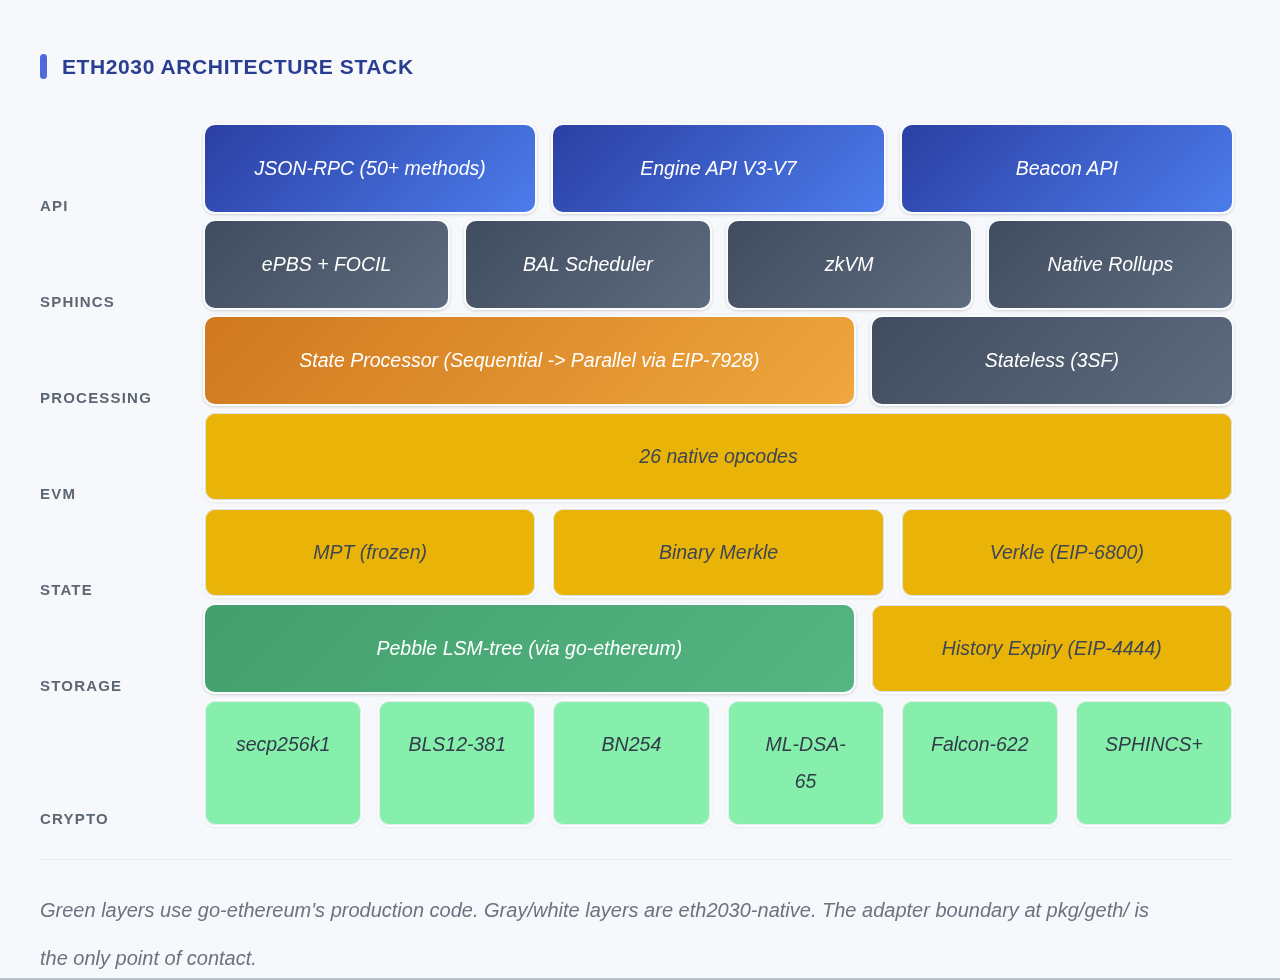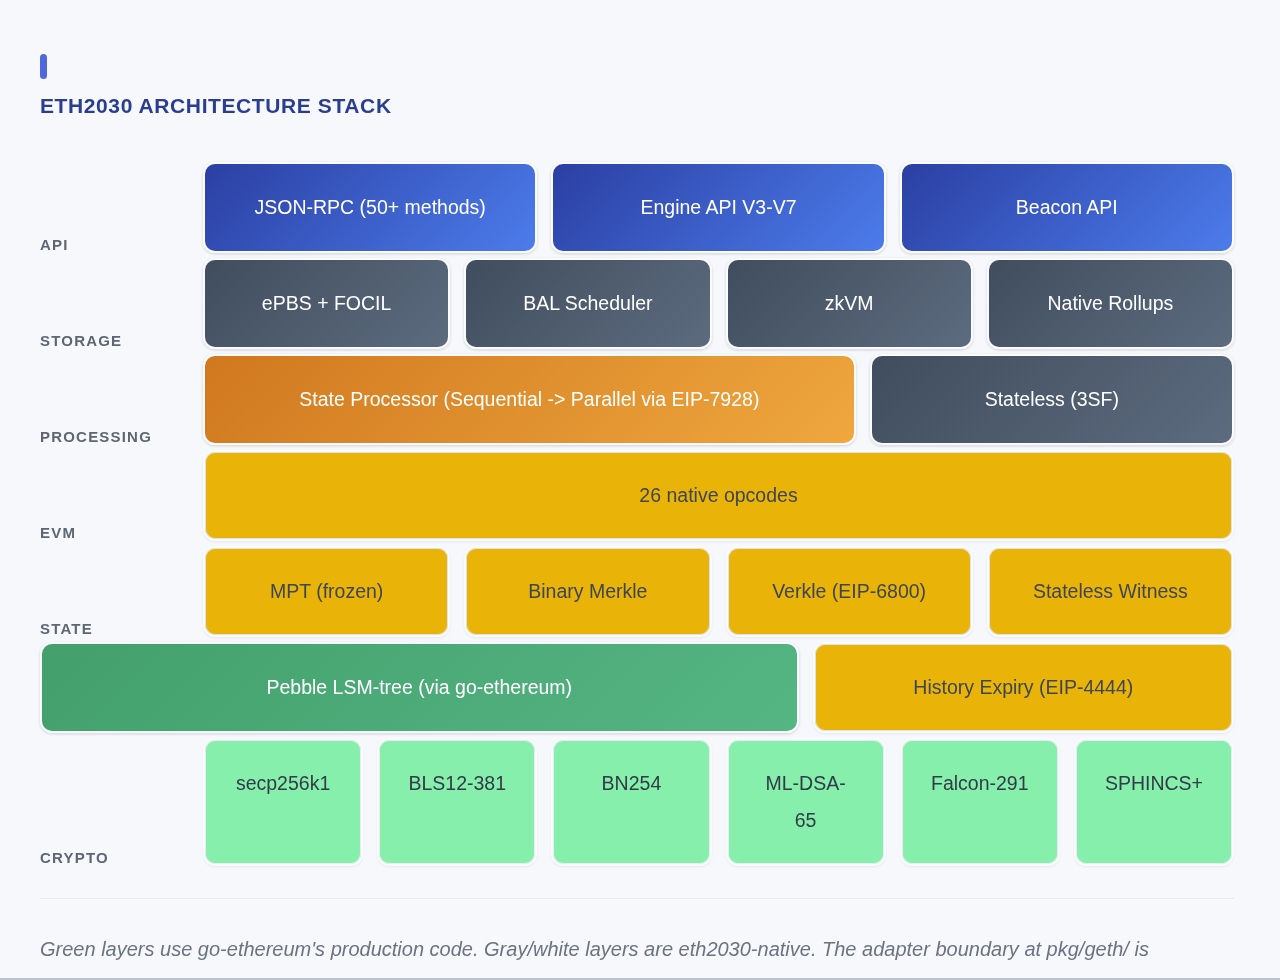--- a/index.html
+++ b/index.html
@@ -10,34 +10,34 @@
     overflow:hidden;
     position:relative;
   }
   .page{
     box-sizing:border-box;
     width:1280px;height:980px;
     padding:54px 46px 0 40px;
     position:relative;
   }
   
-  .title-row{display:flex;gap:15px;margin-bottom:44px;flex-direction:column;}
+  .title-row{display:flex;align-items:center;gap:15px;margin-bottom:44px;}
   .accent-bar{width:7px;height:25px;border-radius:4px;background:#5068d8;flex:none;}
   .page-title{
     font-size:21px;font-weight:700;color:#293e90;letter-spacing:.6px;
   }
   
   .row{display:flex;margin-bottom:5px;}
   .row-label{
     flex:0 0 163px;display:flex;align-items:flex-end;
   }
   .row-label span{
     font-size:15px;font-weight:700;color:#5d6773;letter-spacing:1.2px;
   }
-  .blocks{flex:1 1 auto;display:flex;gap:14px;min-width:0;}
+  .blocks{flex:1 1 auto;display:flex;gap:14px;min-width:0;font-style:italic;}
   .blk{
     box-sizing:border-box;
     flex:1 1 0;
     border-radius:12px;
     padding:25px 12px;
     text-align:center;
     font-size:19.5px;
     line-height:37px;
     border:2px solid #fafbfd;
     min-width:0;
@@ -104,21 +104,21 @@
         </div>
       <div class="blocks">
         <div class="blk b-blue"><span>JSON-RPC (50+ methods)</span></div>
         <div class="blk b-blue"><span>Engine API V3-V7</span></div>
         <div class="blk b-blue"><span>Beacon API</span></div>
       </div>
     </div>
 
     <div class="row">
       <div class="row-label">
-          <span>STORAGE</span>
+          <span>SPHINCS</span>
         </div>
       <div class="blocks">
         <div class="blk b-slate"><span>ePBS + FOCIL</span></div>
         <div class="blk b-slate"><span>BAL Scheduler</span></div>
         <div class="blk b-slate"><span>zkVM</span></div>
         <div class="blk b-slate"><span>Native Rollups</span></div>
       </div>
     </div>
 
     <div class="row">
@@ -141,41 +141,43 @@
     </div>
 
     <div class="row">
       <div class="row-label">
           <span>STATE</span>
         </div>
       <div class="blocks">
         <div class="blk b-light"><span>MPT (frozen)</span></div>
         <div class="blk b-light"><span>Binary Merkle</span></div>
         <div class="blk b-light"><span>Verkle (EIP-6800)</span></div>
-        <div class="blk b-light"><span>Stateless Witness</span></div>
       </div>
     </div>
 
     <div class="row">
+      <div class="row-label">
+          <span>STORAGE</span>
+        </div>
       <div class="blocks">
         <div class="blk b-green w65"><span>Pebble LSM-tree (via go-ethereum)</span></div>
         <div class="blk b-light w35"><span>History Expiry (EIP-4444)</span></div>
       </div>
     </div>
 
     <div class="row row-crypto">
       <div class="row-label">
           <span>CRYPTO</span>
         </div>
       <div class="blocks">
         <div class="blk b-white"><span>secp256k1</span></div>
         <div class="blk b-white"><span>BLS12-381</span></div>
         <div class="blk b-white"><span>BN254</span></div>
         <div class="blk b-white"><span>ML-DSA-65</span></div>
-        <div class="blk b-white"><span>Falcon-291</span></div>
+        <div class="blk b-white"><span>Falcon-622</span></div>
         <div class="blk b-white"><span>SPHINCS+</span></div>
       </div>
     </div>
 
   </div>
 
   <div class="divider"></div>
 
   <div class="footnote">Green layers use go-ethereum's production code. Gray/white layers are eth2030-native. The adapter boundary at pkg/geth/ is the only point of contact.</div>
 

